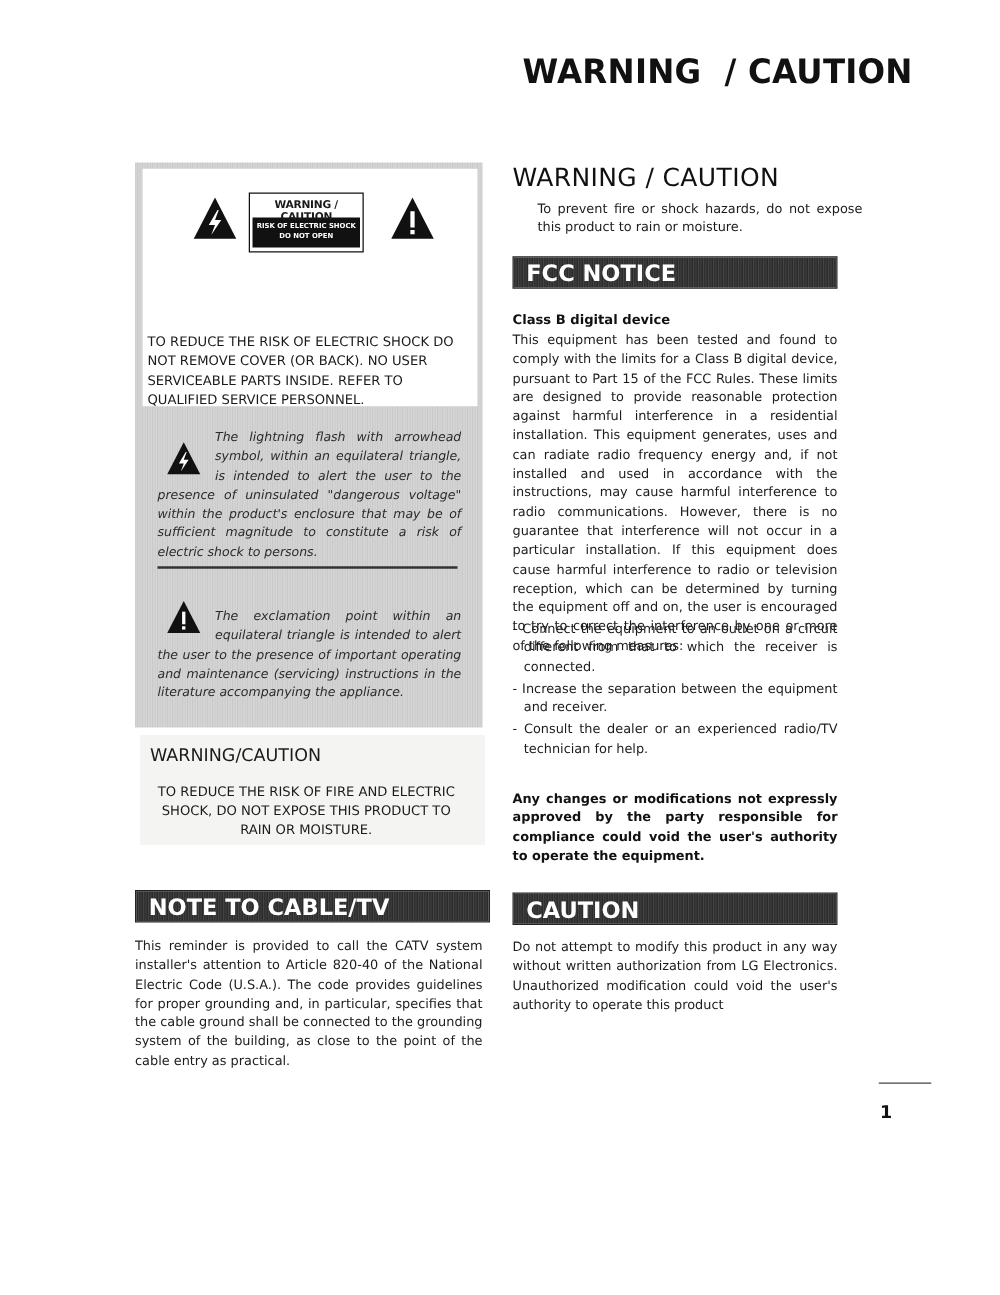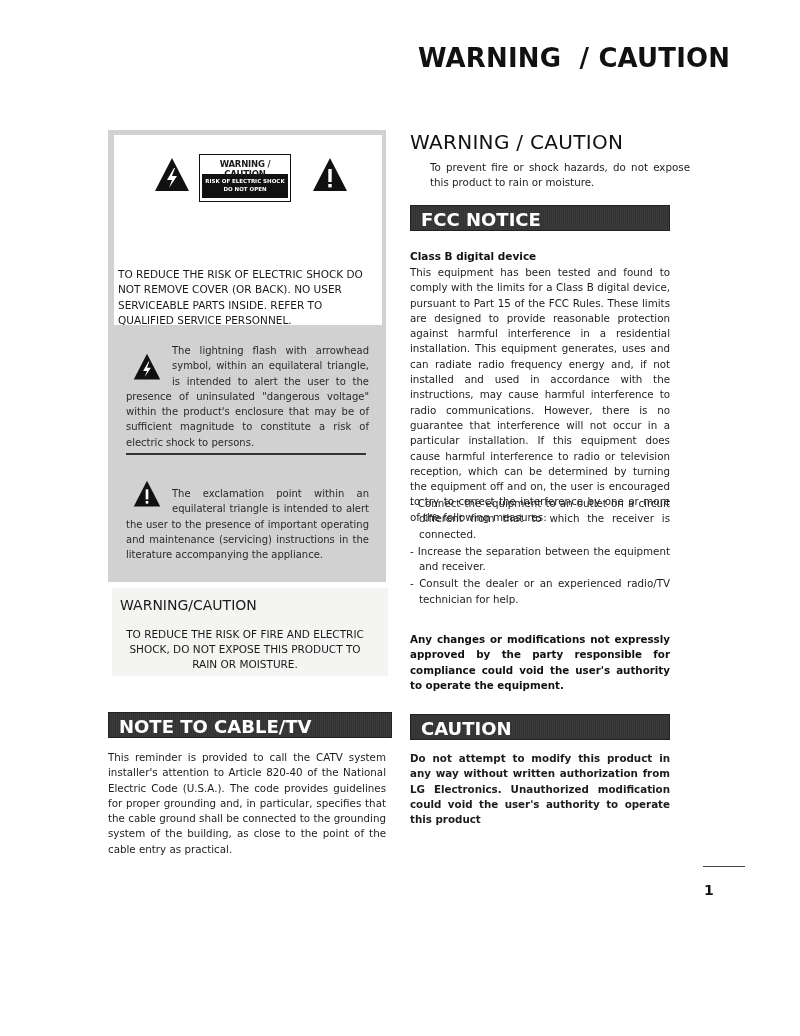--- a/index.html
+++ b/index.html
@@ -16,21 +16,21 @@
       }
     .white-box { left: 114px; top: 135px; width: 268px; height: 190px; background: #fff; }
 
     .label-box { left: 199px; top: 154px; width: 90px; height: 46px; border: 1.5px solid #111; background: #fff; }
     .label-box .top { font-size: 8.5px; font-weight: bold; text-align: center; padding-top: 4px; height: 15px; letter-spacing: -0.2px; }
     .label-box .bot { background: #111; color: #fff; font-size: 5.5px; font-weight: bold; text-align: center;
       height: 24px; line-height: 8px; padding-top: 3px; box-sizing: border-box; margin: 0 2px; }
 
     .shock-text { left: 118px; top: 225px; width: 260px; text-align: left; font-size: 10.5px; line-height: 15.3px; color: #1a1a1a; margin-top: 42px; }
 
-    .para-gray { font-size: 10px; line-height: 15.3px; color: #2a2a2a; text-align: justify; }
+    .para-gray { font-size: 10px; line-height: 15.3px; color: #2a2a2a; text-align: justify; font-style: italic; }
     .sym1 { left: 126px; top: 343px; width: 243px; }
     .sym2 { left: 126px; top: 486px; width: 243px; }
     .rule { left: 126px; top: 453px; width: 240px; height: 1.5px; background: #333; }
 
     .warn2-box { left: 112px; top: 588px; width: 276px; height: 88px;
       background: #f4f4f2; }
     .warn2-title { left: 120px; top: 597px; font-size: 14px; font-weight: normal; color: #1a1a1a; }
     .warn2-text { left: 120px; top: 627px; width: 250px; font-size: 10.5px; line-height: 15px; color: #1a1a1a; text-align: center; }
 
     .section-bar { height: 26px; color: #fff; font-weight: bold; font-size: 18px;
@@ -44,21 +44,21 @@
     .body-text { font-size: 10.3px; line-height: 15.3px; color: #1c1c1c; text-align: justify; }
     .cable-text { left: 108px; top: 750px; width: 278px; }
 
     .right-sub { left: 410px; top: 130px; font-size: 20px; color: #111; letter-spacing: 0.3px; }
     .right-intro { left: 410px; top: 160px; width: 260px; margin-left: 20px; }
     .class-b { left: 410px; top: 250px; font-size: 10.5px; font-weight: bold; color: #111; }
     .fcc-text { left: 410px; top: 265px; width: 260px; }
     .measures { left: 410px; top: 496px; width: 260px; list-style: none; margin: 0; padding: 0; }
     .measures li { padding-left: 9px; text-indent: -9px; font-size: 10.3px; line-height: 15.3px; text-align: justify; margin-bottom: 2px; color: #1c1c1c; }
     .changes { left: 410px; top: 632px; width: 260px; font-weight: bold; font-size: 10.3px; line-height: 15.3px; text-align: justify; color: #111; }
-    .caution-text { left: 410px; top: 751px; width: 260px; font-weight: bold; }
+    .caution-text { left: 410px; top: 751px; width: 260px; }
 
     .page-rule { left: 703px; top: 866px; width: 42px; height: 1px; background: #444; }
     .page-num { left: 704px; top: 882px; font-size: 14px; font-weight: bold; color: #111; }
   </style>
 </head>
 <body>
 
 <div class="abs page-title">WARNING  / CAUTION</div>
 
 <div class="abs left-panel"></div>

